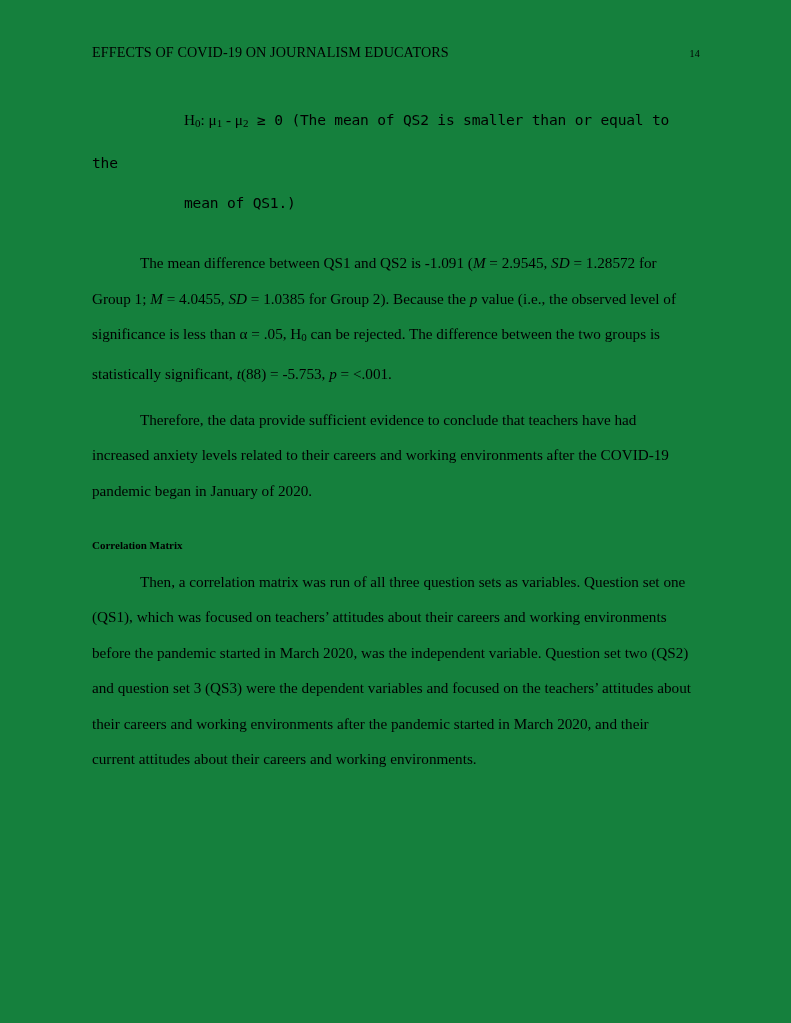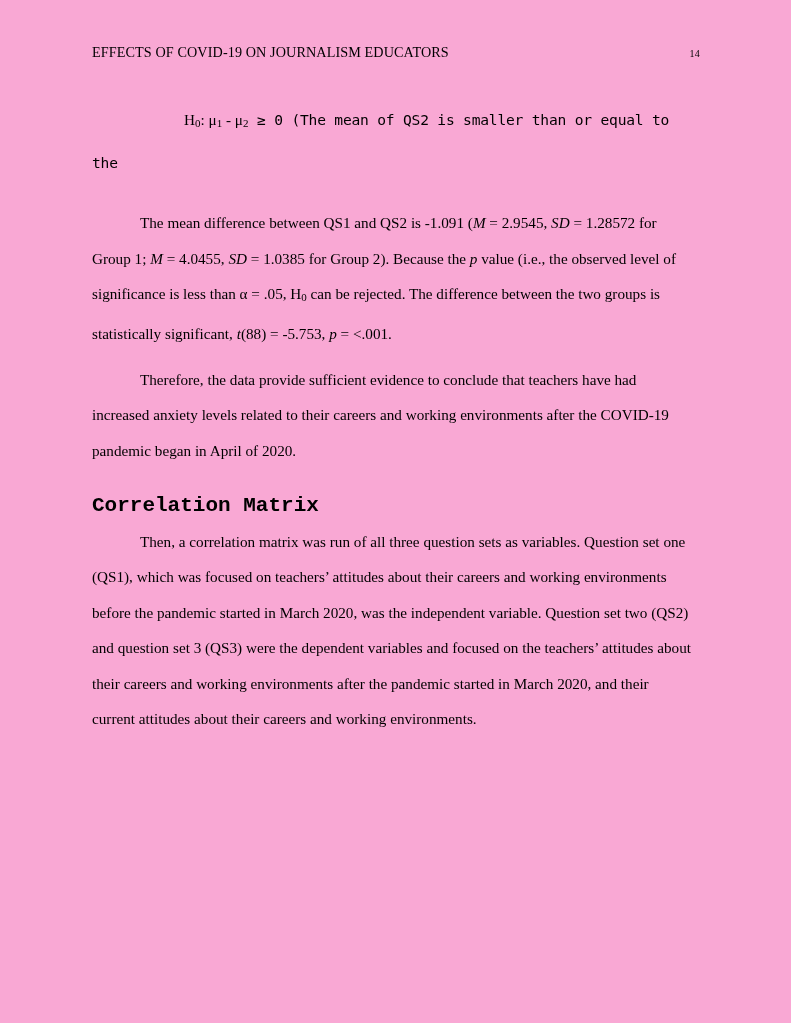--- a/index.html
+++ b/index.html
@@ -12,21 +12,21 @@
     height: 1023px;
     font-family: "Liberation Serif", serif;
     color: #000000;
     position: relative;
     overflow: hidden;
   }
   .page {
     position: relative;
     width: 791px;
     height: 1023px;
-    background: #f9a8d4;
+    background: #15803d;
     box-sizing: border-box;
   }
   .header {
     position: absolute;
     top: 44px;
     left: 92px;
     width: 608px;
     display: flex;
     justify-content: space-between;
     align-items: baseline;
@@ -77,57 +77,56 @@
   }
   .sub {
     font-size: 11px;
     vertical-align: -0.22em;
   }
   em, .ital {
     font-style: italic;
   }
   .section-head {
     font-weight: bold;
-    font-size: 21px;
+    font-size: 11px;
     line-height: 35.5px;
     margin-top: 10px;
-    font-family: Liberation Mono, monospace;
   }
   .gap-sm { height: 10px; }
   .gap-md { height: 12px; }
 </style>
 </head>
 <body>
 
 <div class="page">
 
   <div class="header">
     <span class="header-title">EFFECTS OF COVID-19 ON JOURNALISM EDUCATORS</span>
     <span class="page-number">14</span>
   </div>
 
   <div class="body">
 
     <p class="block-h0">
       <span class="hyp-line" style="display:inline;"></span>
-      <span style="display:inline-block; width:92px;"></span><span>H</span><span class="sub">0</span><span>: μ</span><span class="sub">1</span><span> - μ</span><span class="sub">2</span><span class="mono"> ≥ 0 </span><span class="mono">(The mean of QS2 is smaller than or equal to the</span>
+      <span style="display:inline-block; width:92px;"></span><span>H</span><span class="sub">0</span><span>: μ</span><span class="sub">1</span><span> - μ</span><span class="sub">2</span><span class="mono"> ≥ 0 </span><span class="mono">(The mean of QS2 is smaller than or equal to the</span><span class="cont mono">mean of QS1.)</span>
     </p>
 
     <div class="gap-md"></div>
 
 
     <div class="gap-sm"></div>
 
     <p class="indent">
       <span>The mean difference between QS1 and QS2 is -1.091 (</span><span class="ital">M</span><span> = 2.9545, </span><span class="ital">SD</span><span> = 1.28572 for Group 1; </span><span class="ital">M</span><span> = 4.0455, </span><span class="ital">SD</span><span> = 1.0385 for Group 2). Because the </span><span class="ital">p</span><span> value (i.e., the observed level of significance is less than α = .05, H</span><span class="sub">0</span><span> can be rejected. The difference between the two groups is statistically significant, </span><span class="ital">t</span><span>(88) = -5.753, </span><span class="ital">p</span><span> = &lt;.001.</span>
     </p>
 
     <div class="gap-sm"></div>
 
-    <p class="indent">Therefore, the data provide sufficient evidence to conclude that teachers have had increased anxiety levels related to their careers and working environments after the COVID-19 pandemic began in April of 2020.</p>
+    <p class="indent">Therefore, the data provide sufficient evidence to conclude that teachers have had increased anxiety levels related to their careers and working environments after the COVID-19 pandemic began in January of 2020.</p>
 
     <div class="gap-sm"></div>
 
     <p class="section-head">Correlation Matrix</p>
 
     <p class="indent">Then, a correlation matrix was run of all three question sets as variables. Question set one (QS1), which was focused on teachers’ attitudes about their careers and working environments before the pandemic started in March 2020, was the independent variable. Question set two (QS2) and question set 3 (QS3) were the dependent variables and focused on the teachers’ attitudes about their careers and working environments after the pandemic started in March 2020, and their current attitudes about their careers and working environments.</p>
 
     <div class="gap-sm"></div>
 
 

